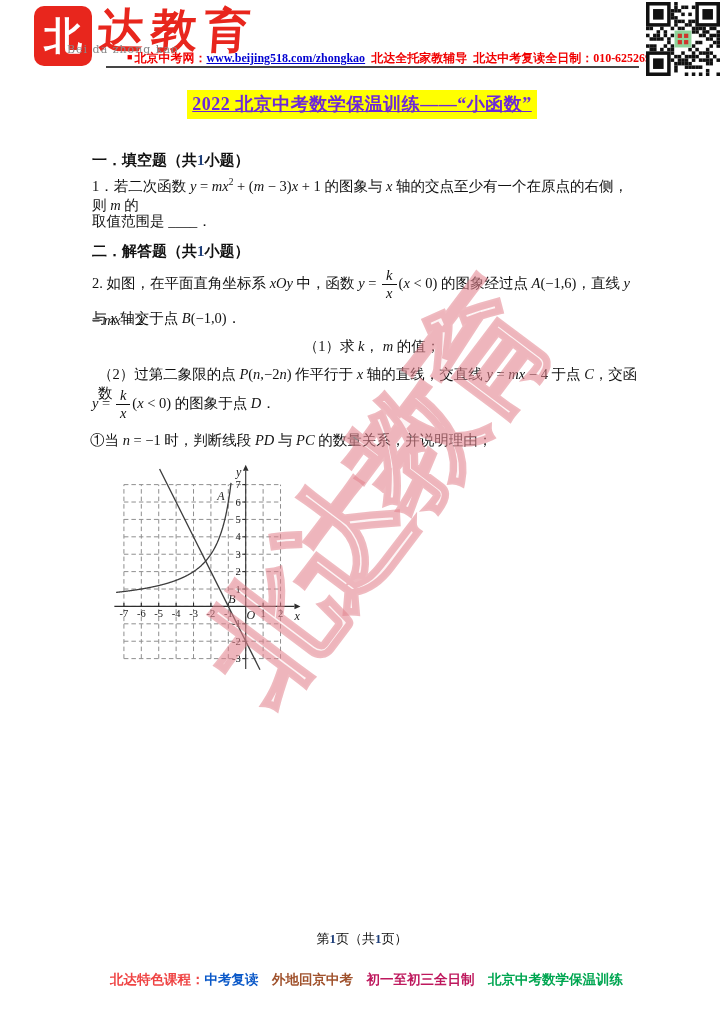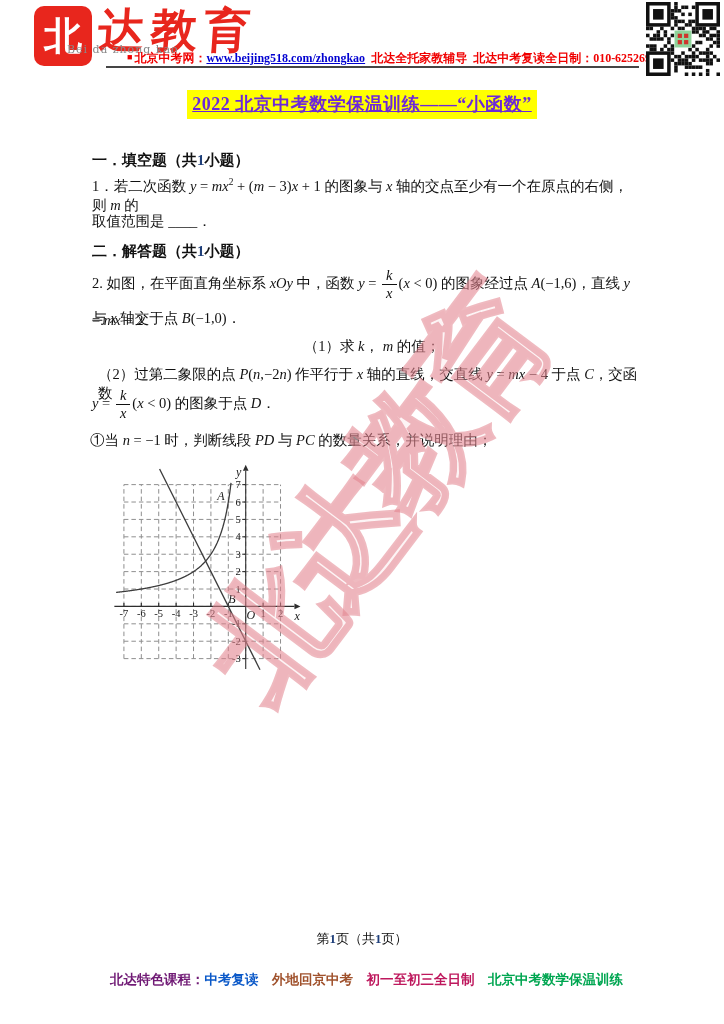--- a/index.html
+++ b/index.html
@@ -292,15 +292,15 @@
         <text x="121.79999999999998" y="140.59" text-anchor="middle" class="plabel">B</text>
         <text x="140.93999999999997" y="157.468" text-anchor="middle" class="plabel">O</text>
         <text x="187.04999999999998" y="157.99" text-anchor="middle" class="plabel">x</text>
         <text x="128.76" y="13.570000000000011" text-anchor="middle" class="plabel">y</text>
       </svg>
   </div>
 
   <div class="watermark">北达教育</div>
 
   <div class="pageno"><span>第</span><span style="font-weight: 700; color: rgb(31, 63, 122);">1</span><span>页（共</span><span style="font-weight: 700; color: rgb(31, 63, 122);">1</span><span>页）</span></div>
-  <div class="courses"><span style="color: #701a75;">北达特色课程：</span><span style="color: rgb(10, 88, 200); font-family: Liberation Serif, serif;">中考复读</span><span style="color: rgb(160, 82, 45);">　外地回京中考</span><span style="color: #be185d;">　初一至初三全日制</span><span style="color: rgb(0, 166, 81);">　北京中考数学保温训练</span></div>
+  <div class="courses"><span style="color: #ef4444;">北达特色课程：</span><span style="color: rgb(10, 88, 200); font-family: Liberation Serif, serif;">中考复读</span><span style="color: rgb(160, 82, 45);">　外地回京中考</span><span style="color: #be185d;">　初一至初三全日制</span><span style="color: rgb(0, 166, 81);">　北京中考数学保温训练</span></div>
 
 </div>
 
 </body></html>

